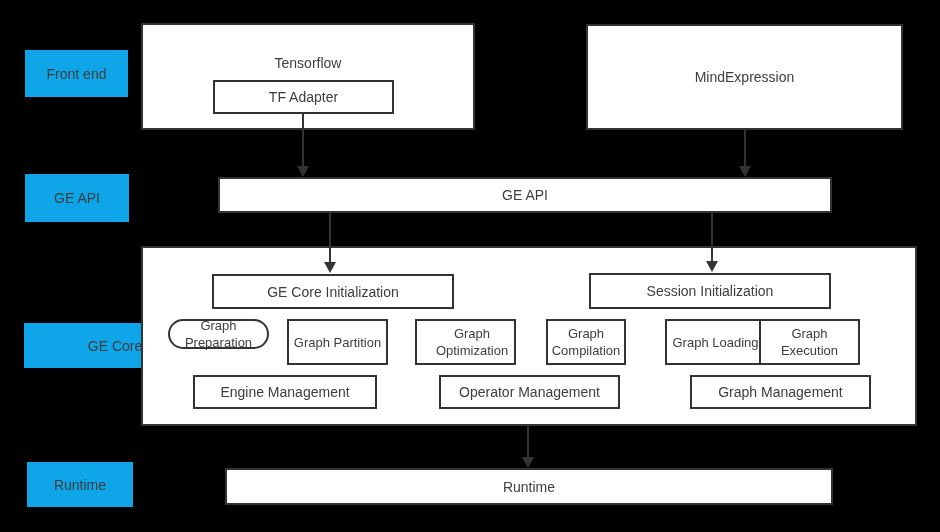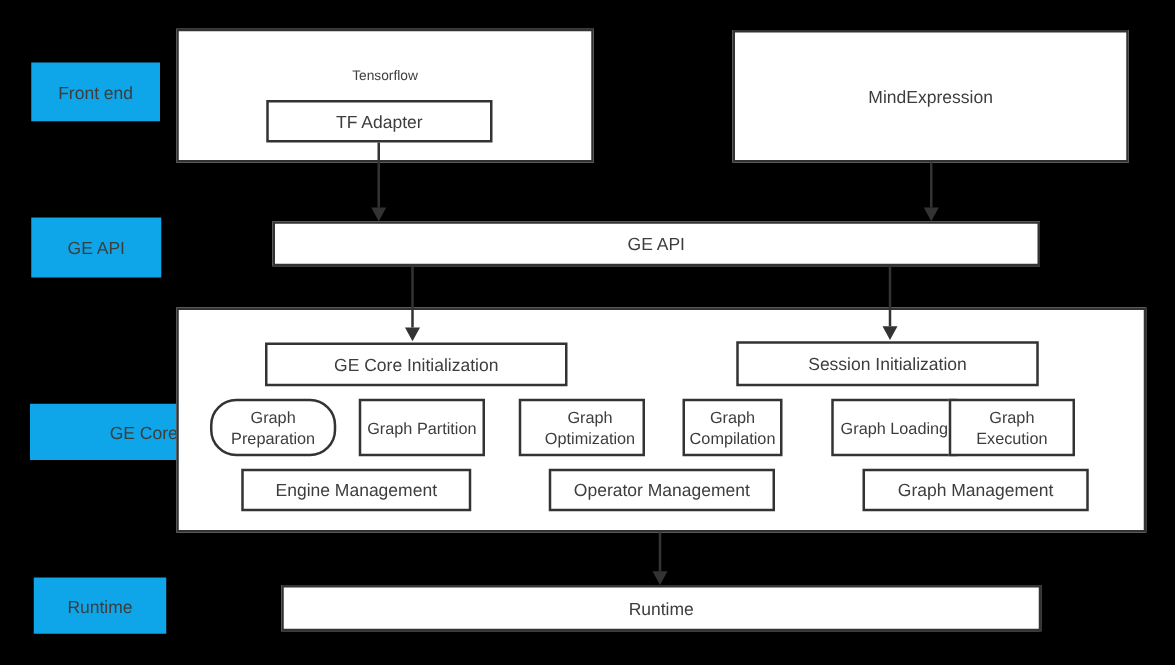--- a/index.html
+++ b/index.html
@@ -16,21 +16,21 @@
     position:absolute;background:#ffffff;border:2px solid #333333;box-sizing:border-box;
     display:flex;align-items:center;justify-content:center;text-align:center;font-size:14px;
   }
   .module{font-size:13px;line-height:17px;padding:0 4px;}
   .arrow{position:absolute;width:2px;background:#333333;}
   .arrow::after{
     content:"";position:absolute;left:-5px;bottom:-11px;
     border-left:6px solid transparent;border-right:6px solid transparent;
     border-top:11px solid #333333;
   }
-  .tf-title{position:absolute;left:0;top:30px;width:100%;text-align:center;font-size:11px;}
+  .tf-title{position:absolute;left:0;top:30px;width:100%;text-align:center;font-size:14px;}
 </style>
 </head>
 <body>
 
 <div class="canvas">
 
   <div class="sidelabel" style="left:25px;top:50px;width:103px;height:47px;">Front end</div>
   <div class="sidelabel" style="left:25px;top:174px;width:104px;height:48px;">GE API</div>
   <div class="sidelabel" style="left:24px;top:323px;width:104px;height:45px;padding-left:39px;">GE Core</div>
   <div class="sidelabel" style="left:27px;top:462px;width:106px;height:45px;">Runtime</div>
@@ -48,21 +48,21 @@
   <div class="box" style="left:218px;top:177px;width:614px;height:36px;">GE API</div>
 
   <div class="arrow" style="left:329px;top:213px;height:49px;z-index:3;"></div>
   <div class="arrow" style="left:711px;top:213px;height:48px;z-index:3;"></div>
 
   <div class="box" style="left:141px;top:246px;width:776px;height:180px;">
 
     <div class="box" style="left:69px;top:26px;width:242px;height:35px;">GE Core Initialization</div>
     <div class="box" style="left:446px;top:25px;width:242px;height:36px;">Session Initialization</div>
 
-    <div class="box module" style="left:25px;top:71px;width:101px;height:46px;border-radius:21px;">Graph Preparation</div>
+    <div class="box module" style="left:25px;top:71px;width:101px;height:30px;border-radius:21px;">Graph Preparation</div>
     <div class="box module" style="left:144px;top:71px;width:101px;height:46px;">Graph Partition</div>
     <div class="box module" style="left:272px;top:71px;width:101px;height:46px;padding-left:17px;">Graph Optimization</div>
     <div class="box module" style="left:403px;top:71px;width:80px;height:46px;">Graph Compilation</div>
     <div class="box module" style="left:522px;top:71px;width:101px;height:46px;">Graph Loading</div>
     <div class="box module" style="left:616px;top:71px;width:101px;height:46px;">Graph Execution</div>
 
     <div class="box" style="left:50px;top:127px;width:184px;height:34px;">Engine Management</div>
     <div class="box" style="left:296px;top:127px;width:181px;height:34px;">Operator Management</div>
     <div class="box" style="left:547px;top:127px;width:181px;height:34px;">Graph Management</div>
   </div>

